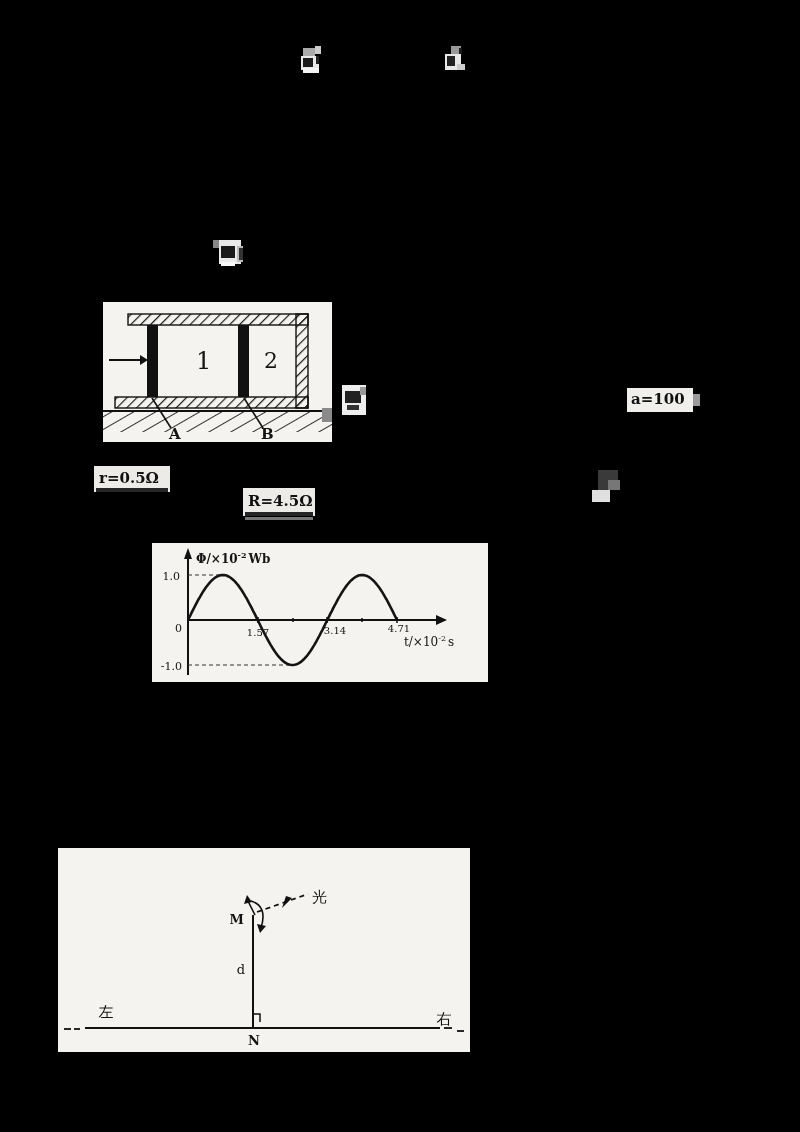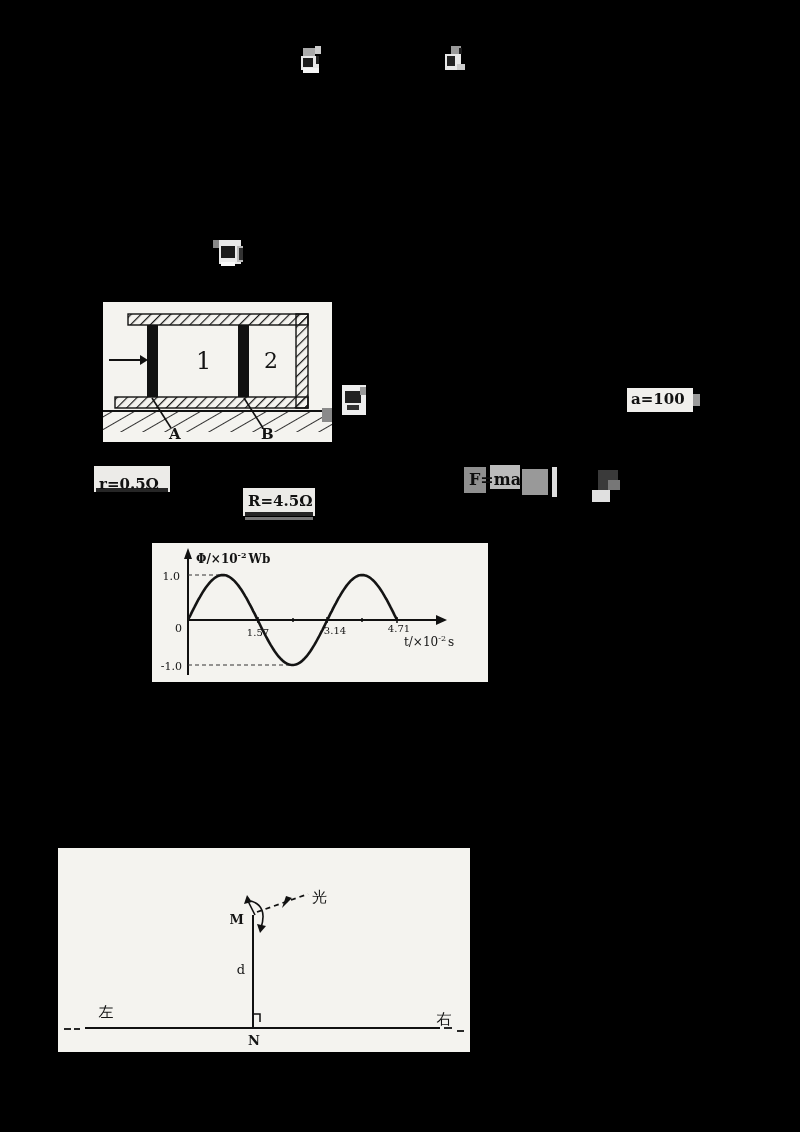--- a/index.html
+++ b/index.html
@@ -87,37 +87,30 @@
 
   <div class="frag" style="left:627px;top:386px;width:74px;height:28px">
     <i class="b" style="left:0;top:2px;width:66px;height:24px;background:#f0efec"></i>
     <i class="b" style="left:66px;top:8px;width:7px;height:12px;background:#9a9a9a"></i>
     <span class="fragtext" style="left:4px;top:4px;font-size:15px">a=100</span>
   </div>
 
   <div class="frag" style="left:94px;top:464px;width:78px;height:34px">
     <i class="b" style="left:0;top:2px;width:76px;height:26px;background:#ecebe8"></i>
     <i class="b" style="left:2px;top:24px;width:72px;height:4px;background:#262626"></i>
-    <span class="fragtext" style="left:5px;top:11px;font-size:15px">r=0.5Ω</span>
+    <span class="fragtext" style="left:5px;top:5px;font-size:15px">r=0.5Ω</span>
   </div>
 
   <div class="frag" style="left:243px;top:486px;width:76px;height:36px">
     <i class="b" style="left:0;top:2px;width:72px;height:28px;background:#ecebe8"></i>
     <i class="b" style="left:2px;top:26px;width:68px;height:4px;background:#262626"></i>
     <i class="b" style="left:2px;top:31px;width:68px;height:3px;background:#777"></i>
     <span class="fragtext" style="left:5px;top:6px;font-size:15px">R=4.5Ω</span>
   </div>
 
-  <div class="frag" style="left:464px;top:463px;width:96px;height:38px">
-    <i class="b" style="left:0;top:4px;width:22px;height:26px;background:#8f8f8f"></i>
-    <i class="b" style="left:26px;top:2px;width:30px;height:24px;background:#bbb"></i>
-    <i class="b" style="left:58px;top:6px;width:26px;height:26px;background:#999"></i>
-    <i class="b" style="left:88px;top:4px;width:5px;height:30px;background:#ddd"></i>
-    <span class="fragtext" style="left:5px;top:7px;font-size:16px;color:#0d0d0d">F=ma</span>
-  </div>
 
   <div class="frag" style="left:590px;top:466px;width:34px;height:36px">
     <i class="b" style="left:8px;top:4px;width:20px;height:20px;background:#3a3a3a"></i>
     <i class="b" style="left:18px;top:14px;width:12px;height:10px;background:#777"></i>
     <i class="b" style="left:2px;top:24px;width:18px;height:12px;background:#e0e0e0"></i>
   </div>
 
   <div class="figure" style="left:152px;top:543px;width:336px;height:139px">
     <svg id="flux-svg" width="336" height="139" viewBox="0 0 336 139">
 

